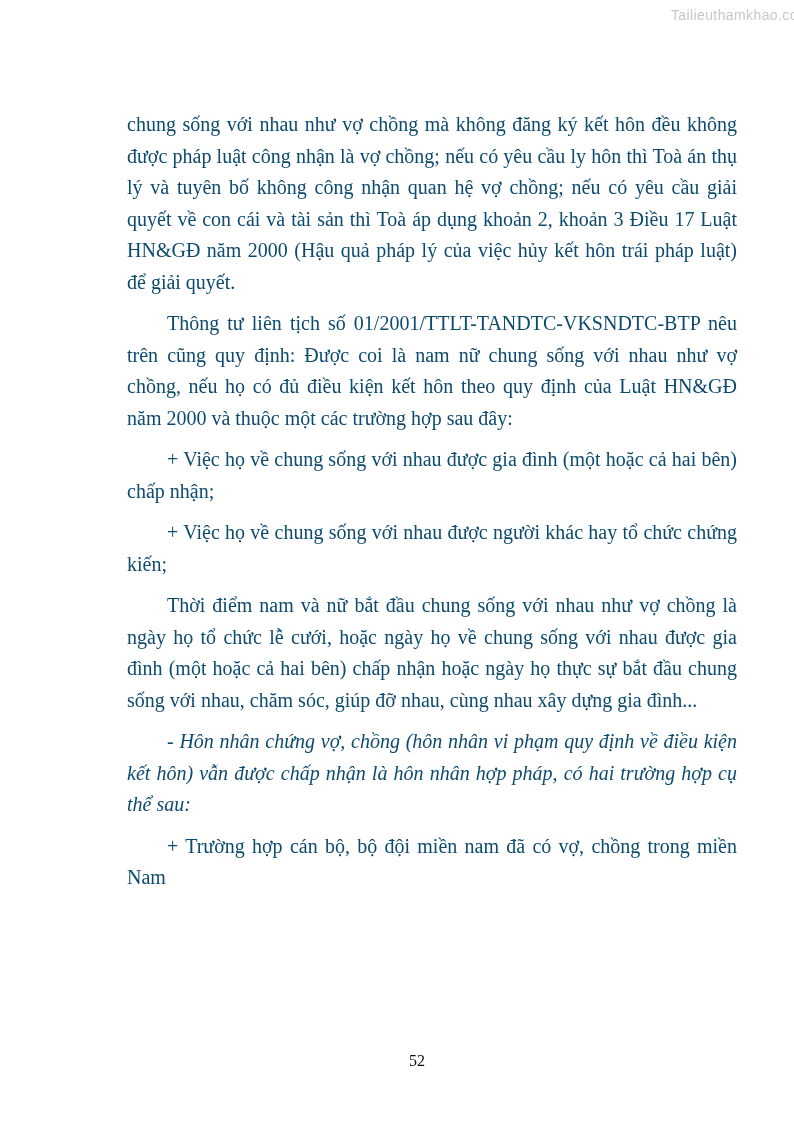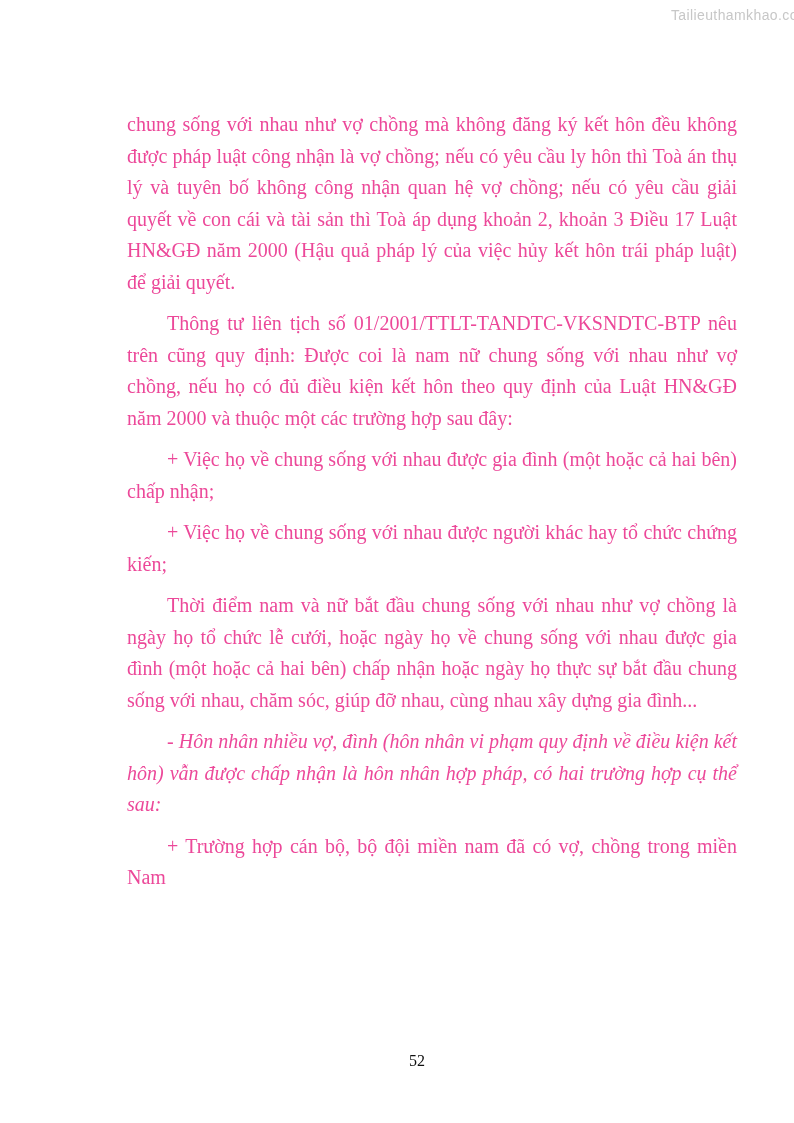--- a/index.html
+++ b/index.html
@@ -23,21 +23,21 @@
   }
   .content {
     position: absolute;
     left: 127px;
     top: 109px;
     width: 610px;
     font-family: "Liberation Serif", serif;
     font-size: 20px;
     line-height: 31.5px;
     text-align: justify;
-    color: #ec4899;
+    color: #0c4a6e;
   }
   .content p {
     margin: 0 0 10px 0;
     text-indent: 40px;
   }
   .content p.no-indent { text-indent: 0; }
   .content p.italic { font-style: italic; }
   .page-number {
     position: absolute;
     top: 1052px;
@@ -55,19 +55,19 @@
 <div class="page">
 
   <div class="watermark">Tailieuthamkhao.com</div>
 
   <div class="content">
     <p class="no-indent">chung sống với nhau như vợ chồng mà không đăng ký kết hôn đều không được pháp luật công nhận là vợ chồng; nếu có yêu cầu ly hôn thì Toà án thụ lý và tuyên bố không công nhận quan hệ vợ chồng; nếu có yêu cầu giải quyết về con cái và tài sản thì Toà áp dụng khoản 2, khoản 3 Điều 17 Luật HN&amp;GĐ năm 2000 (Hậu quả pháp lý của việc hủy kết hôn trái pháp luật) để giải quyết.</p>
     <p>Thông tư liên tịch số 01/2001/TTLT-TANDTC-VKSNDTC-BTP nêu trên cũng quy định: Được coi là nam nữ chung sống với nhau như vợ chồng, nếu họ có đủ điều kiện kết hôn theo quy định của Luật HN&amp;GĐ năm 2000 và thuộc một các trường hợp sau đây:</p>
     <p>+ Việc họ về chung sống với nhau được gia đình (một hoặc cả hai bên) chấp nhận;</p>
     <p>+ Việc họ về chung sống với nhau được người khác hay tổ chức chứng kiến;</p>
     <p>Thời điểm nam và nữ bắt đầu chung sống với nhau như vợ chồng là ngày họ tổ chức lễ cưới, hoặc ngày họ về chung sống với nhau được gia đình (một hoặc cả hai bên) chấp nhận hoặc ngày họ thực sự bắt đầu chung sống với nhau, chăm sóc, giúp đỡ nhau, cùng nhau xây dựng gia đình...</p>
-    <p class="italic">- Hôn nhân nhiều vợ, đình (hôn nhân vi phạm quy định về điều kiện kết hôn) vẫn được chấp nhận là hôn nhân hợp pháp, có hai trường hợp cụ thể sau:</p>
+    <p class="italic">- Hôn nhân chứng vợ, chồng (hôn nhân vi phạm quy định về điều kiện kết hôn) vẫn được chấp nhận là hôn nhân hợp pháp, có hai trường hợp cụ thể sau:</p>
     <p>+ Trường hợp cán bộ, bộ đội miền nam đã có vợ, chồng trong miền Nam</p>
   </div>
 
   <div class="page-number">52</div>
 
 </div>
 
 </body></html>

